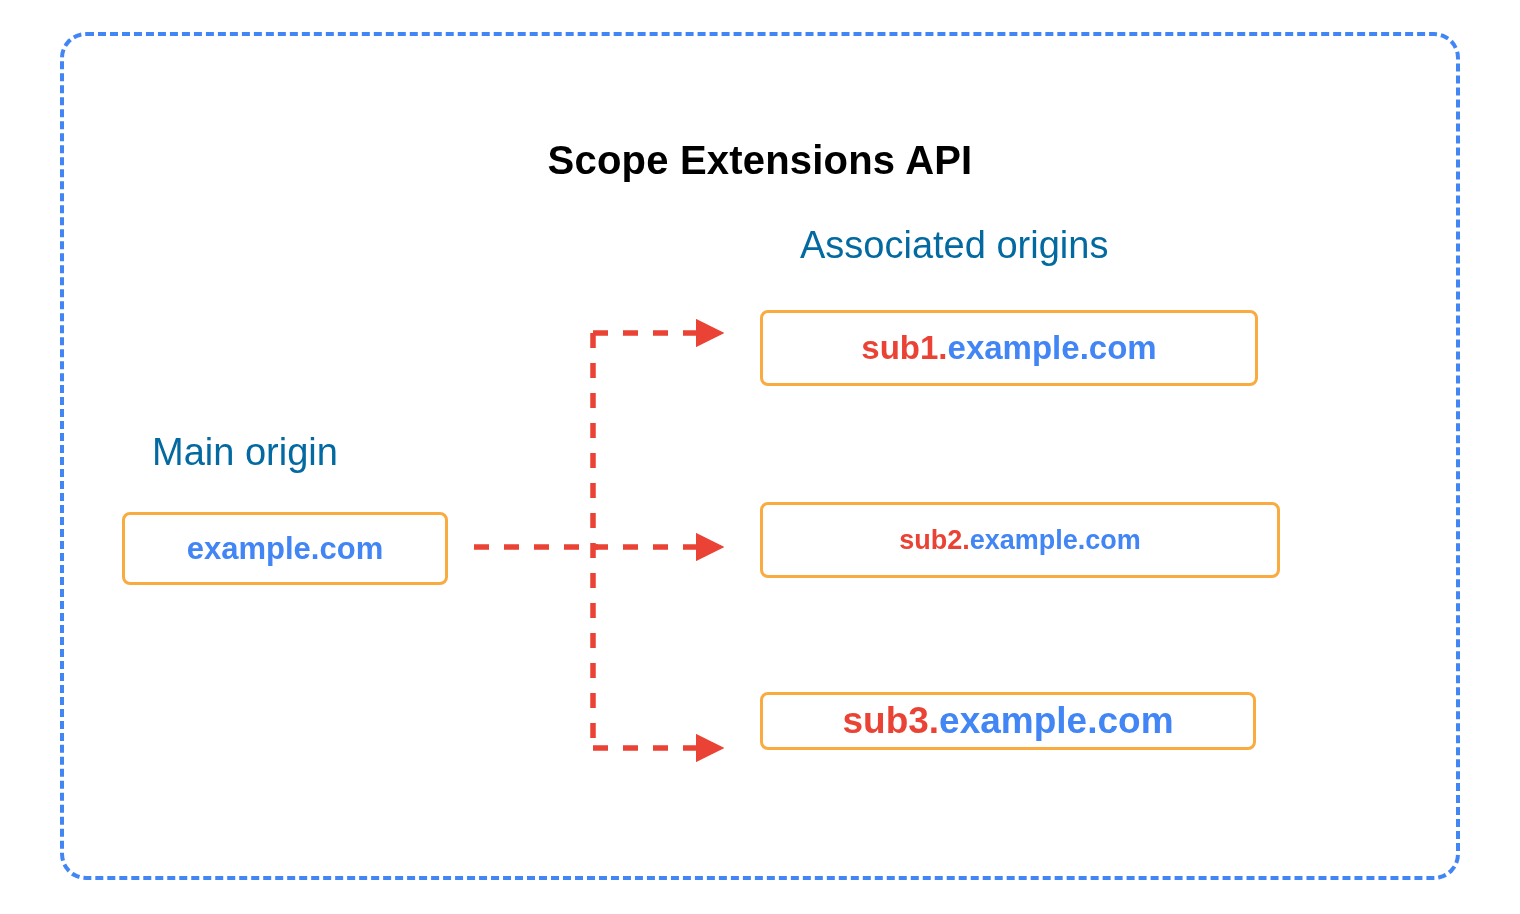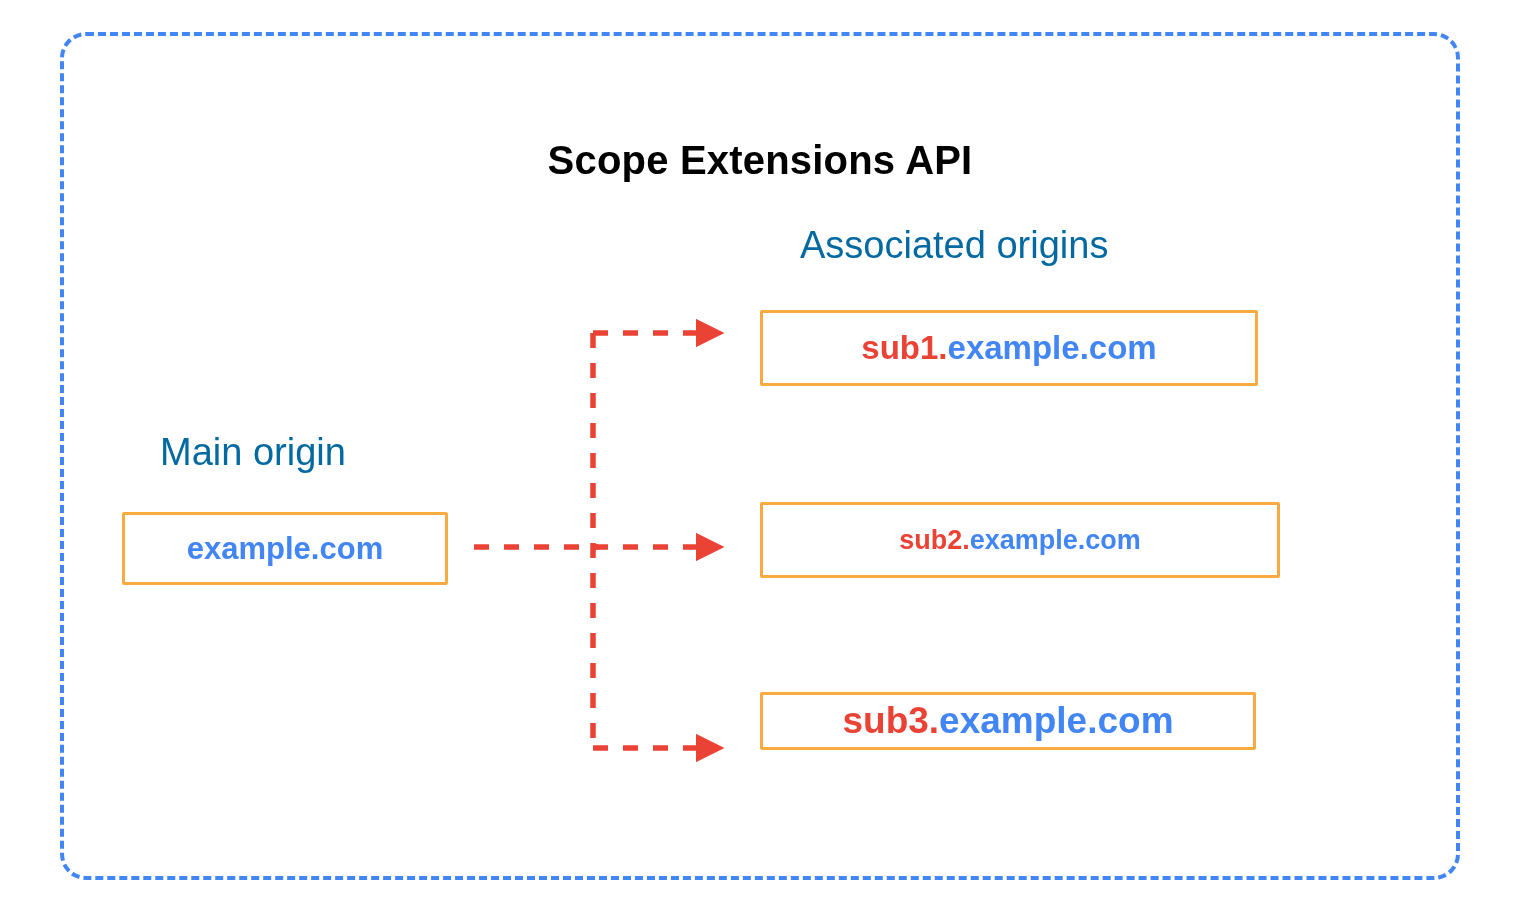--- a/index.html
+++ b/index.html
@@ -52,30 +52,30 @@
     font-size: 38px;
     font-weight: 400;
     color: #0369a1;
     white-space: nowrap;
   }
   .label-associated-origins {
     left: 800px;
     top: 224px;
   }
   .label-main-origin {
-    left: 160px;
+    left: 152px;
     top: 431px;
   }
 
   
   .origin-chip {
     position: absolute;
     box-sizing: border-box;
     border: 3px solid #F9AB40;
-    border-radius: 2px;
+    border-radius: 8px;
     background: #ffffff;
     display: flex;
     align-items: center;
     justify-content: center;
     white-space: nowrap;
   }
   .origin-chip .sub {
     color: #EA4335;
     font-weight: 700;
   }

